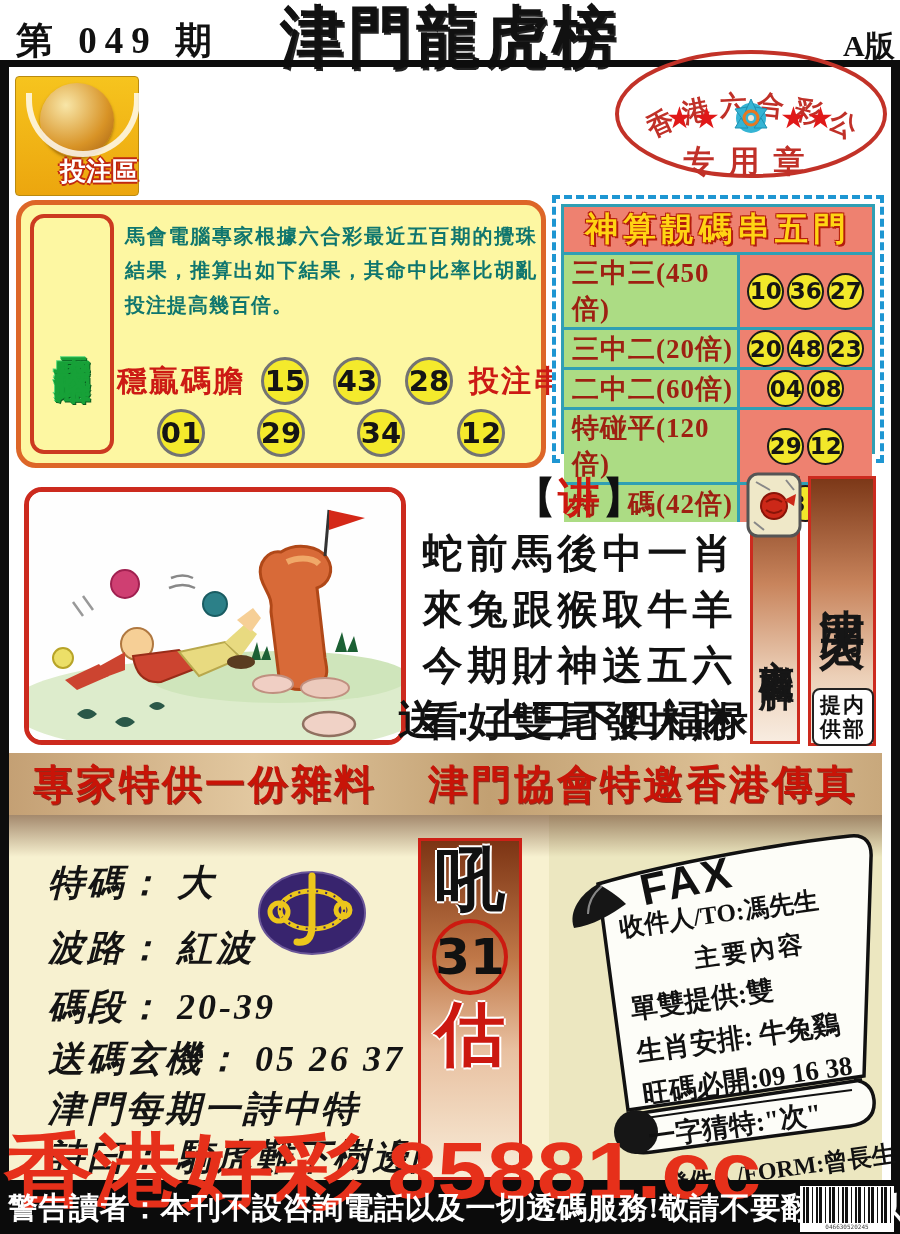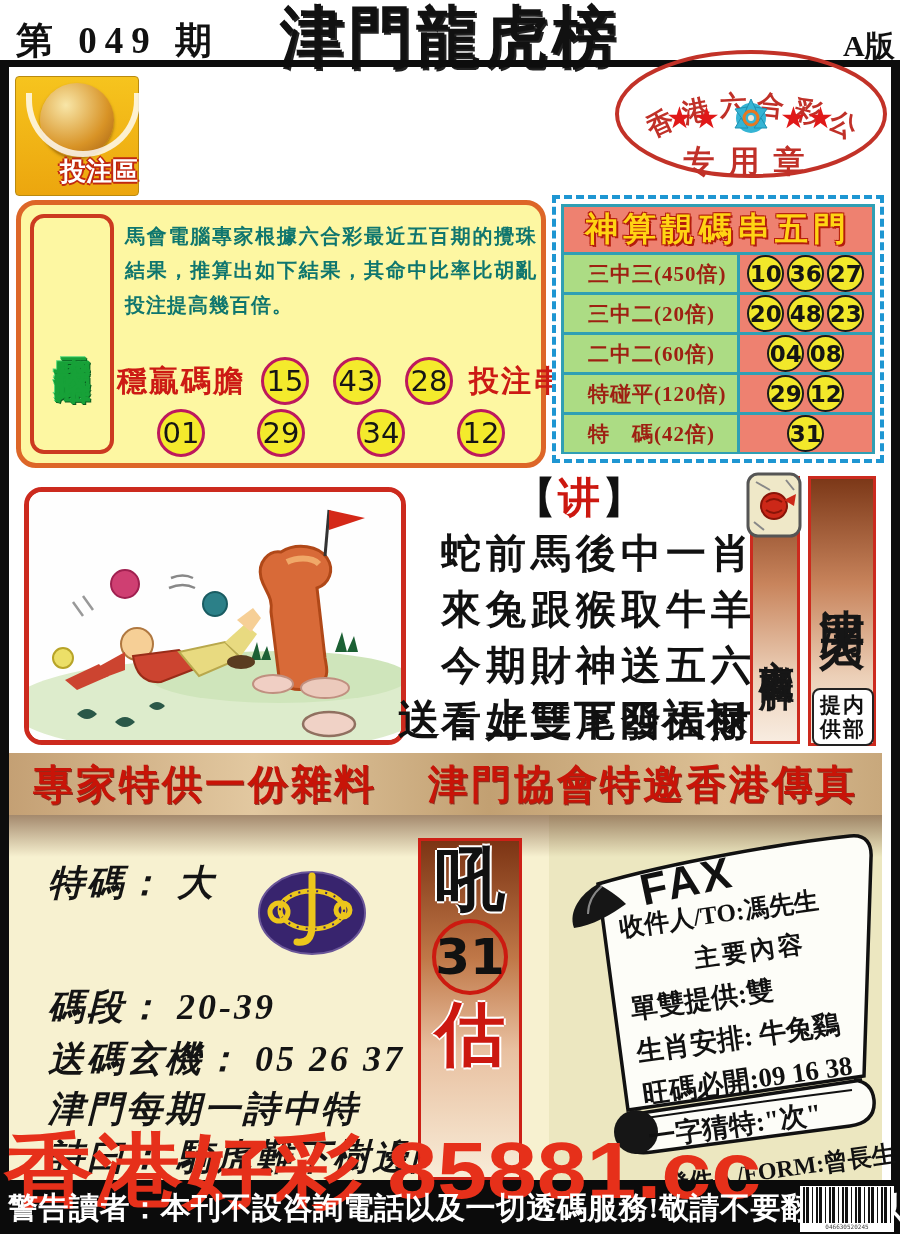--- a/index.html
+++ b/index.html
@@ -40,48 +40,48 @@
               border:4px solid #cc3a20;border-radius:14px;display:flex;align-items:center;justify-content:center;
               writing-mode:vertical-rl;text-orientation:upright;font-size:37px;font-weight:900;letter-spacing:2px;
               color:#17a138;text-shadow:1px 1px 0 #0a5c20,-1px -1px 0 #56d97a;}
   .strat-para{position:absolute;left:104px;top:14px;width:412px;font-size:20px;font-weight:800;color:#0f766e;
               line-height:1.72;letter-spacing:1px;text-align:justify;}
   .strat-rows{position:absolute;left:96px;top:152px;width:426px;}
   .strat-row1{display:flex;align-items:center;gap:8px;}
   .strat-row2{display:flex;align-items:center;gap:52px;margin-top:4px;padding-left:40px;}
   .strat-label{font-size:30px;font-weight:900;color:#cc1a14;letter-spacing:2px;white-space:nowrap;}
   .ballrow{display:flex;gap:24px;margin:0 8px;}
-  .ball{width:48px;height:48px;border-radius:50%;background:#f4ea2c;border:3px solid #be185d;
+  .ball{width:48px;height:48px;border-radius:50%;background:#f4ea2c;border:3px solid #737373;
         display:flex;align-items:center;justify-content:center;font-family:"DejaVu Sans",sans-serif;
-        font-size:29px;font-weight:400;color:#151515;box-sizing:border-box;}
+        font-size:29px;font-weight:700;color:#151515;box-sizing:border-box;}
 
   
   .serial{left:552px;top:195px;width:332px;height:268px;box-sizing:border-box;border:4px dashed #1e96d2;
           background:#fff;padding:5px;}
   .serial-inner{height:100%;box-sizing:border-box;border:3px solid #2f9fb4;display:flex;flex-direction:column;}
   .serial-title{flex:1.2;background:#ee8170;display:flex;align-items:center;justify-content:center;
                 font-size:33px;font-weight:900;letter-spacing:5px;color:#ffd414;
                 text-shadow:2px 2px 0 #b41c0c,-1px -1px 0 #b41c0c,1px -1px 0 #b41c0c,-1px 1px 0 #b41c0c;}
   .srow{flex:1;display:flex;border-top:3px solid #2f9fb4;}
   .slabel{width:57%;box-sizing:border-box;border-right:3px solid #2f9fb4;background:#acdc84;
-          display:flex;align-items:center;padding-left:24px;font-size:21px;font-weight:900;color:#9e2012;letter-spacing:1px;}
+          display:flex;align-items:center;padding-left:8px;font-size:27px;font-weight:900;color:#9e2012;letter-spacing:1px;}
   .sballs{flex:1;background:#ee8170;display:flex;align-items:center;justify-content:center;gap:3px;}
   .sball{width:37px;height:37px;border-radius:50%;background:#f2e82a;border:2px solid #1a1a1a;box-sizing:border-box;
          display:flex;align-items:center;justify-content:center;font-family:"DejaVu Sans",sans-serif;
          font-size:23px;font-weight:900;color:#151515;}
 
   
   .cartoon{left:24px;top:487px;width:382px;height:258px;box-sizing:border-box;border:5px solid #cc2a1e;
            border-radius:18px;background:#fff;overflow:hidden;}
 
   
   .poem{left:404px;top:470px;width:352px;text-align:center;}
   .poem-head{font-size:42px;font-weight:900;letter-spacing:2px;}
   .poem-head .red{color:#cc1810;}
-  .poem-line{font-size:40px;font-weight:800;letter-spacing:5px;line-height:1.4;white-space:nowrap;text-align:right;}
+  .poem-line{font-size:40px;font-weight:800;letter-spacing:5px;line-height:1.4;white-space:nowrap;}
   .poem-gift{position:absolute;left:398px;top:692px;width:370px;font-size:42px;font-weight:800;letter-spacing:2px;white-space:nowrap;}
 
   
   .mcol{box-sizing:border-box;border:3px solid #cc2a1e;
         background:linear-gradient(180deg,#7c3818,#c8845c 40%,#ecd0b8 75%,#f8ece0);
         display:flex;align-items:center;justify-content:center;}
   .mcol1{left:750px;top:476px;width:50px;height:268px;}
   .mcol2{left:808px;top:476px;width:68px;height:270px;}
   .mcol-txt{writing-mode:vertical-rl;text-orientation:upright;font-weight:900;color:#161616;letter-spacing:6px;}
   .mcol1 .mcol-txt{font-size:35px;margin-top:66px;}
@@ -330,20 +330,21 @@
   <div class="abs banner">
     <span>專家特供一份雜料</span>
     <span>津門協會特邀香港傳真</span>
   </div>
 
   <div class="abs bottom">
     <div class="bottom-right-bg"></div>
     <div class="bottom-shade"></div>
   </div>
   <div class="abs tip-line" style="top:848px;">特碼： 大</div>
+  <div class="abs tip-line" style="top:913px;">波路： 紅波</div>
   <div class="abs tip-line" style="top:972px;">碼段： 20-39</div>
   <div class="abs tip-line" style="top:1024px;">送碼玄機： 05 26 37</div>
   <div class="abs tip-line" style="top:1074px;">津門每期一詩中特</div>
   <div class="abs tip-line" style="top:1122px;">詩曰： 騎虎難下樹邊鬧</div>
 
   <svg class="abs org-logo" viewBox="0 0 114 90">
     <ellipse cx="57" cy="45" rx="53" ry="41" fill="#38246e" stroke="#6a5698" stroke-width="2"></ellipse>
     <ellipse cx="57" cy="42" rx="32" ry="19" fill="none" stroke="#ecc61c" stroke-width="5"></ellipse>
     <ellipse cx="57" cy="42" rx="32" ry="19" fill="none" stroke="#38246e" stroke-width="2" stroke-dasharray="2 7"></ellipse>
     <path d="M57,8 L57,58 Q57,76 42,74" stroke="#ecc61c" stroke-width="7" fill="none" stroke-linecap="round"></path>

